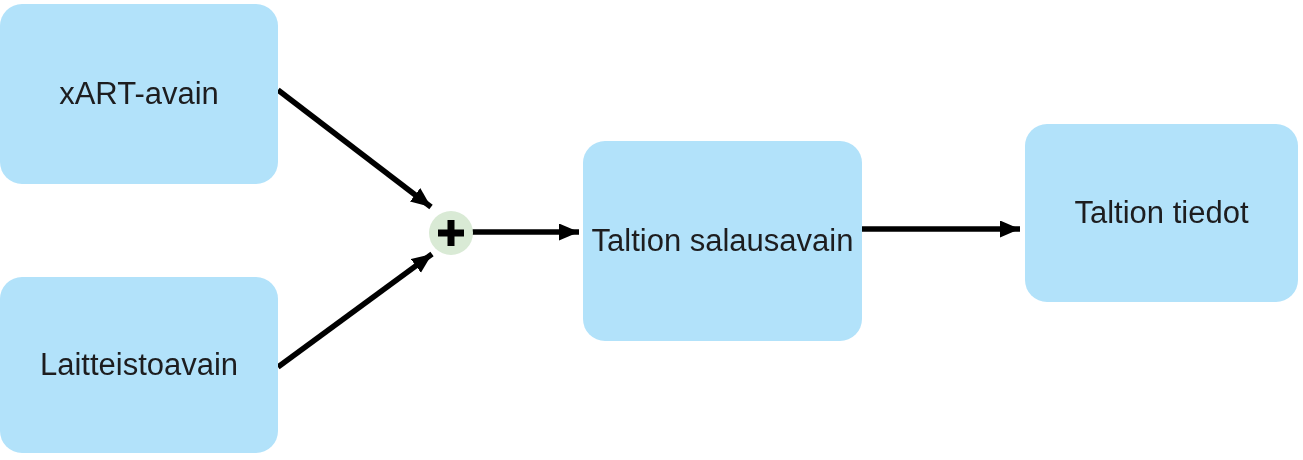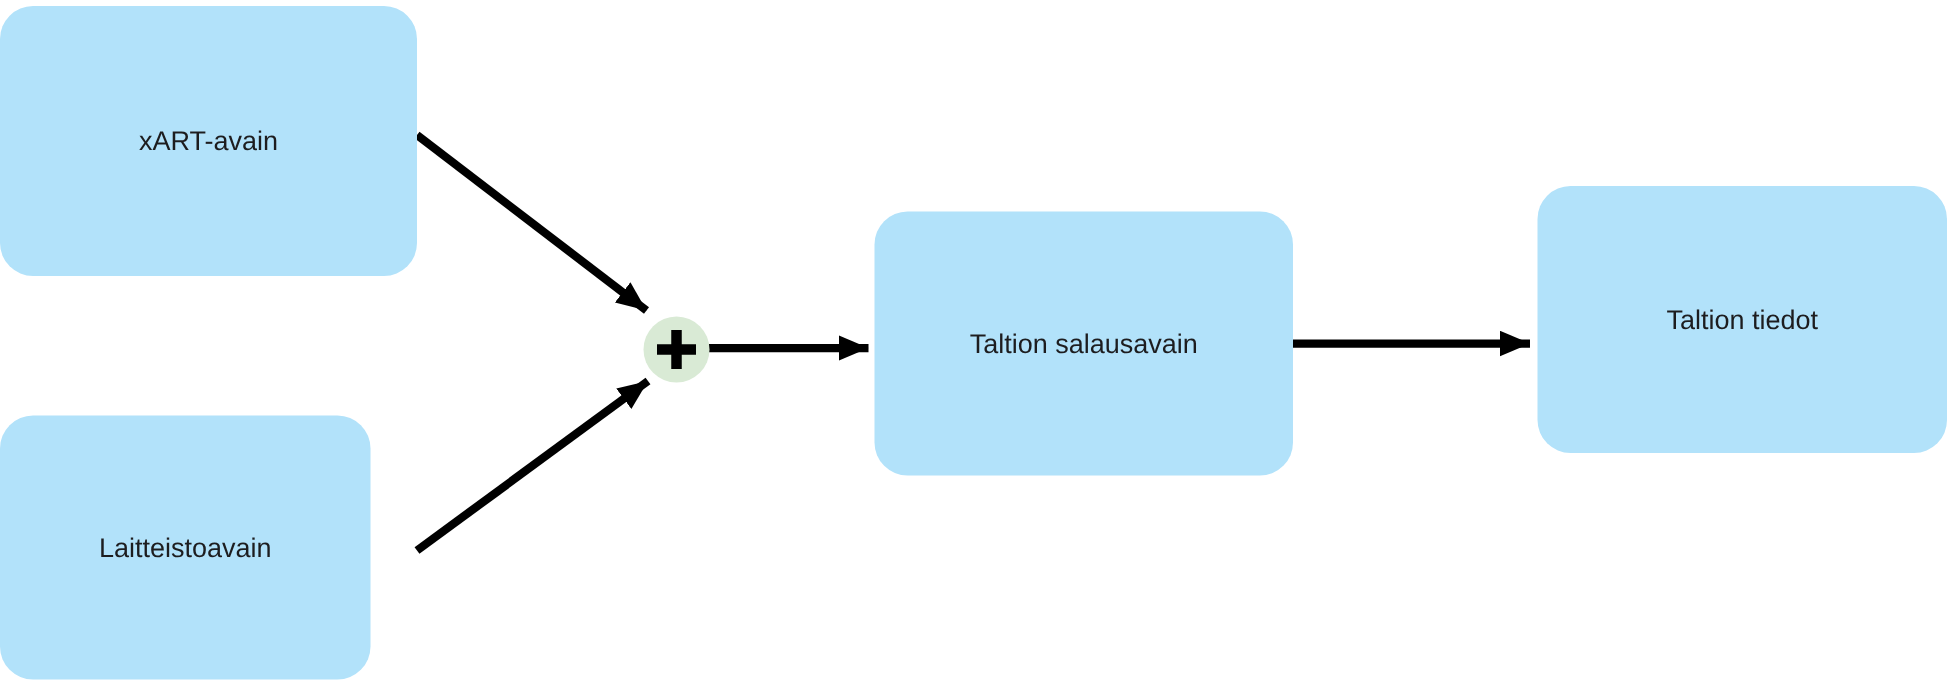--- a/index.html
+++ b/index.html
@@ -34,21 +34,21 @@
   .node {
     position: absolute;
     background: var(--node-fill, #b2e2fa);
     border-radius: 22px;
     display: flex;
     align-items: center;
     justify-content: center;
   }
   .node-label {
     color: var(--label-text, #1d1d1f);
-    font-size: 18px;
+    font-size: 31px;
     font-weight: 400;
     white-space: nowrap;
     text-align: center;
   }
   .combiner {
     position: absolute;
     left: 429px;
     top: 211px;
     width: 44px;
     height: 44px;
@@ -79,25 +79,25 @@
     <line class="edge" x1="278" y1="90" x2="431" y2="207" marker-end="url(#ah)"></line>
     <line class="edge" x1="278" y1="367" x2="432" y2="254" marker-end="url(#ah)"></line>
     <line class="edge" x1="470" y1="232" x2="579" y2="232" marker-end="url(#ah)"></line>
     <line class="edge" x1="862" y1="229" x2="1020" y2="229" marker-end="url(#ah)"></line>
   </svg>
 
   <div class="node" style="left:0px; top:4px; width:278px; height:180px;">
     <span class="node-label">xART-avain</span>
   </div>
 
-  <div class="node" style="left:0px; top:277px; width:247px; height:176px;">
+  <div class="node" style="left:0px; top:277px; width:278px; height:176px;">
     <span class="node-label">Laitteistoavain</span>
   </div>
 
-  <div class="node" style="left:583px; top:141px; width:279px; height:176px;">
+  <div class="node" style="left:583px; top:141px; width:279px; height:200px;">
     <span class="node-label">Taltion salausavain</span>
   </div>
 
   <div class="node" style="left:1025px; top:124px; width:273px; height:178px;">
     <span class="node-label">Taltion tiedot</span>
   </div>
 
   <div class="combiner">
     <svg width="44" height="44" viewBox="0 0 44 44" xmlns="http://www.w3.org/2000/svg">
       <path class="plus-stroke" d="M22 9 L22 35 M9 22 L35 22" stroke="#000000" stroke-width="7"></path>

